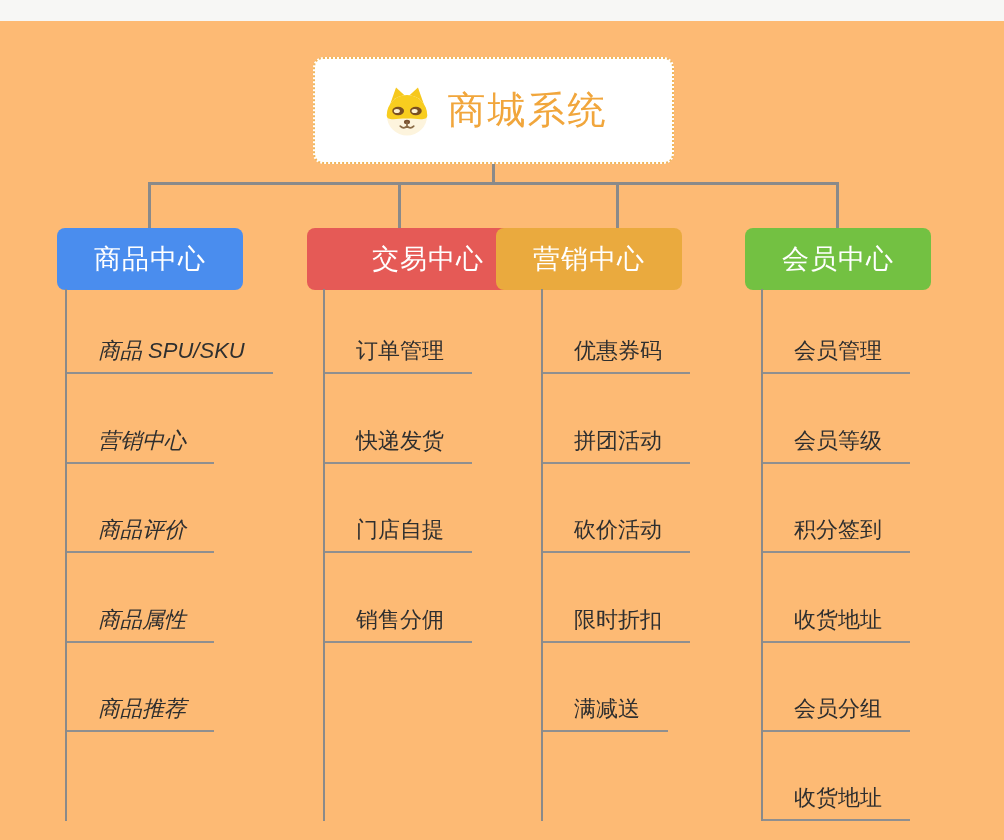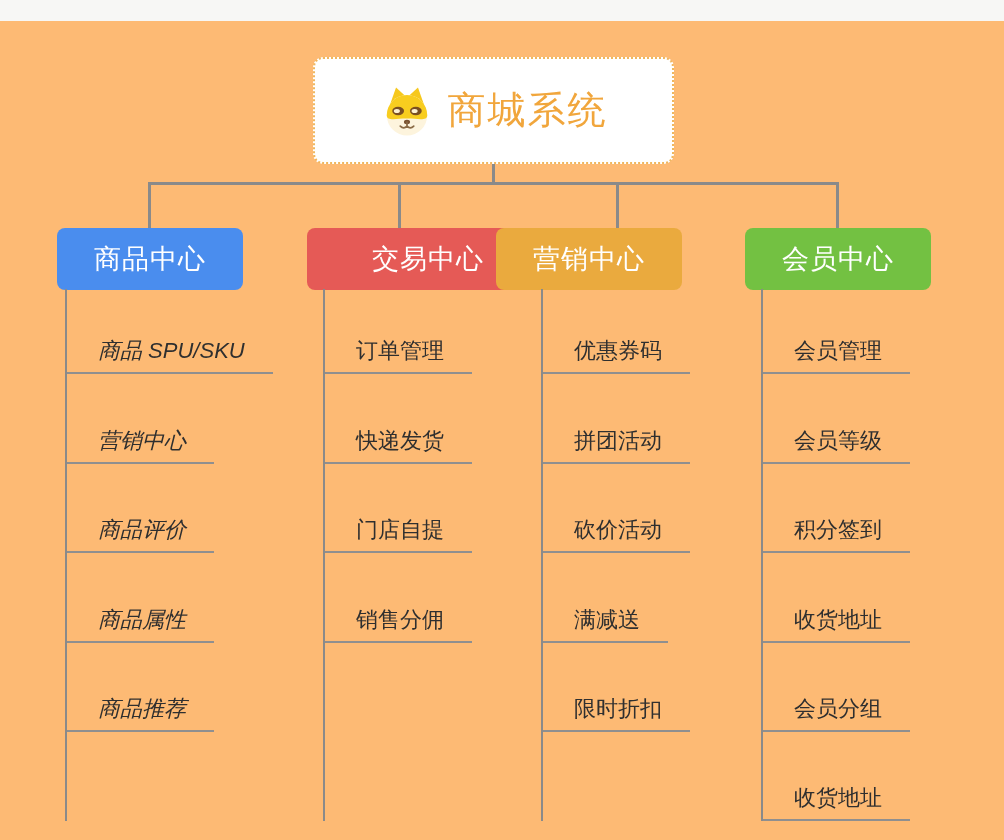--- a/index.html
+++ b/index.html
@@ -127,24 +127,24 @@
     <div class="row">
         <span class="leaf">优惠券码</span>
       </div>
     <div class="row">
         <span class="leaf">拼团活动</span>
       </div>
     <div class="row">
         <span class="leaf">砍价活动</span>
       </div>
     <div class="row">
-        <span class="leaf">满减送</span>
+        <span class="leaf">限时折扣</span>
       </div>
     <div class="row">
-        <span class="leaf">限时折扣</span>
+        <span class="leaf">满减送</span>
       </div>
   </div>
 
   <div class="col p3">
     <div class="spine"></div>
     <div class="row">
         <span class="leaf">会员管理</span>
       </div>
     <div class="row">
         <span class="leaf">会员等级</span>

